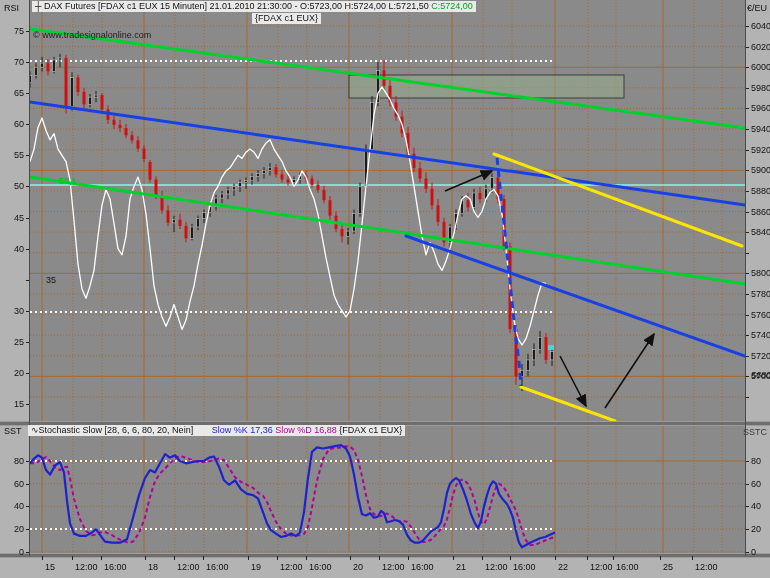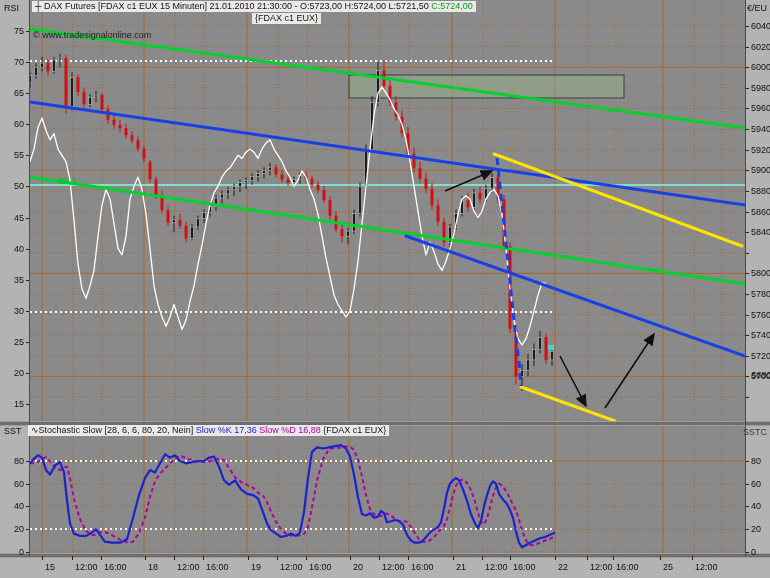--- a/index.html
+++ b/index.html
@@ -10,21 +10,21 @@
         font-size:9px;padding:0 3px;white-space:nowrap;color:#111;z-index:6;}
   .floating{position:absolute;z-index:6;white-space:nowrap;}
   .axis-title{position:absolute;z-index:4;font-size:9px;color:#111;}
   .tick-label{position:absolute;z-index:4;font-size:9px;color:#111;white-space:nowrap;}
   .tickmark{position:absolute;z-index:4;background:#222;}
   .sep{position:absolute;left:0;width:770px;background:#6e6e6e;z-index:3;
        border-top:1px solid #9c9c9c;border-bottom:1px solid #9c9c9c;}
   .vborder{position:absolute;width:1px;background:#4a4a4a;z-index:3;}
   .green-label{color:#00c428;font-weight:bold;}
   .close-green{color:#00a51e;}
-  .k-blue{color:#1d22cf;}
+  .k-blue{color:#1d22cf;margin-left:16px;}
   .d-magenta{color:#b0009e;}
   .dim-value{color:#e4e4e4;}
   .copyright{color:#1c1c1c;}
   .sstc{color:#3a3a3a;}
 </style>
 </head>
 <body>
 
 <div class="app">
 
@@ -341,21 +341,21 @@
       <div class="tick-label" style="left: 0px; top: 119.255px; width: 24px; text-align: right;">60</div>
       <div class="tickmark" style="left: 26px; top: 124.255px; width: 3px; height: 1px;"></div>
       <div class="tick-label" style="left: 0px; top: 150.34px; width: 24px; text-align: right;">55</div>
       <div class="tickmark" style="left: 26px; top: 155.34px; width: 3px; height: 1px;"></div>
       <div class="tick-label" style="left: 0px; top: 181.425px; width: 24px; text-align: right;">50</div>
       <div class="tickmark" style="left: 26px; top: 186.425px; width: 3px; height: 1px;"></div>
       <div class="tick-label" style="left: 0px; top: 212.51px; width: 24px; text-align: right;">45</div>
       <div class="tickmark" style="left: 26px; top: 217.51px; width: 3px; height: 1px;"></div>
       <div class="tick-label" style="left: 0px; top: 243.595px; width: 24px; text-align: right;">40</div>
       <div class="tickmark" style="left: 26px; top: 248.595px; width: 3px; height: 1px;"></div>
-      <div class="tick-label" style="left: 0px; top: 274.68px; width: 24px; text-align: right;">35</div>
+      <div class="tick-label" style="left: 0px; top: 274.68px; width: 24px; text-align: right; padding-left: 32px;">35</div>
       <div class="tickmark" style="left: 26px; top: 279.68px; width: 3px; height: 1px;"></div>
       <div class="tick-label" style="left: 0px; top: 305.765px; width: 24px; text-align: right;">30</div>
       <div class="tickmark" style="left: 26px; top: 310.765px; width: 3px; height: 1px;"></div>
       <div class="tick-label" style="left: 0px; top: 336.85px; width: 24px; text-align: right;">25</div>
       <div class="tickmark" style="left: 26px; top: 341.85px; width: 3px; height: 1px;"></div>
       <div class="tick-label" style="left: 0px; top: 367.935px; width: 24px; text-align: right;">20</div>
       <div class="tickmark" style="left: 26px; top: 372.935px; width: 3px; height: 1px;"></div>
       <div class="tick-label" style="left: 0px; top: 399.02px; width: 24px; text-align: right;">15</div>
       <div class="tickmark" style="left: 26px; top: 404.02px; width: 3px; height: 1px;"></div>
       <div class="tick-label" style="left: 751px; top: 21px;">6040</div>

